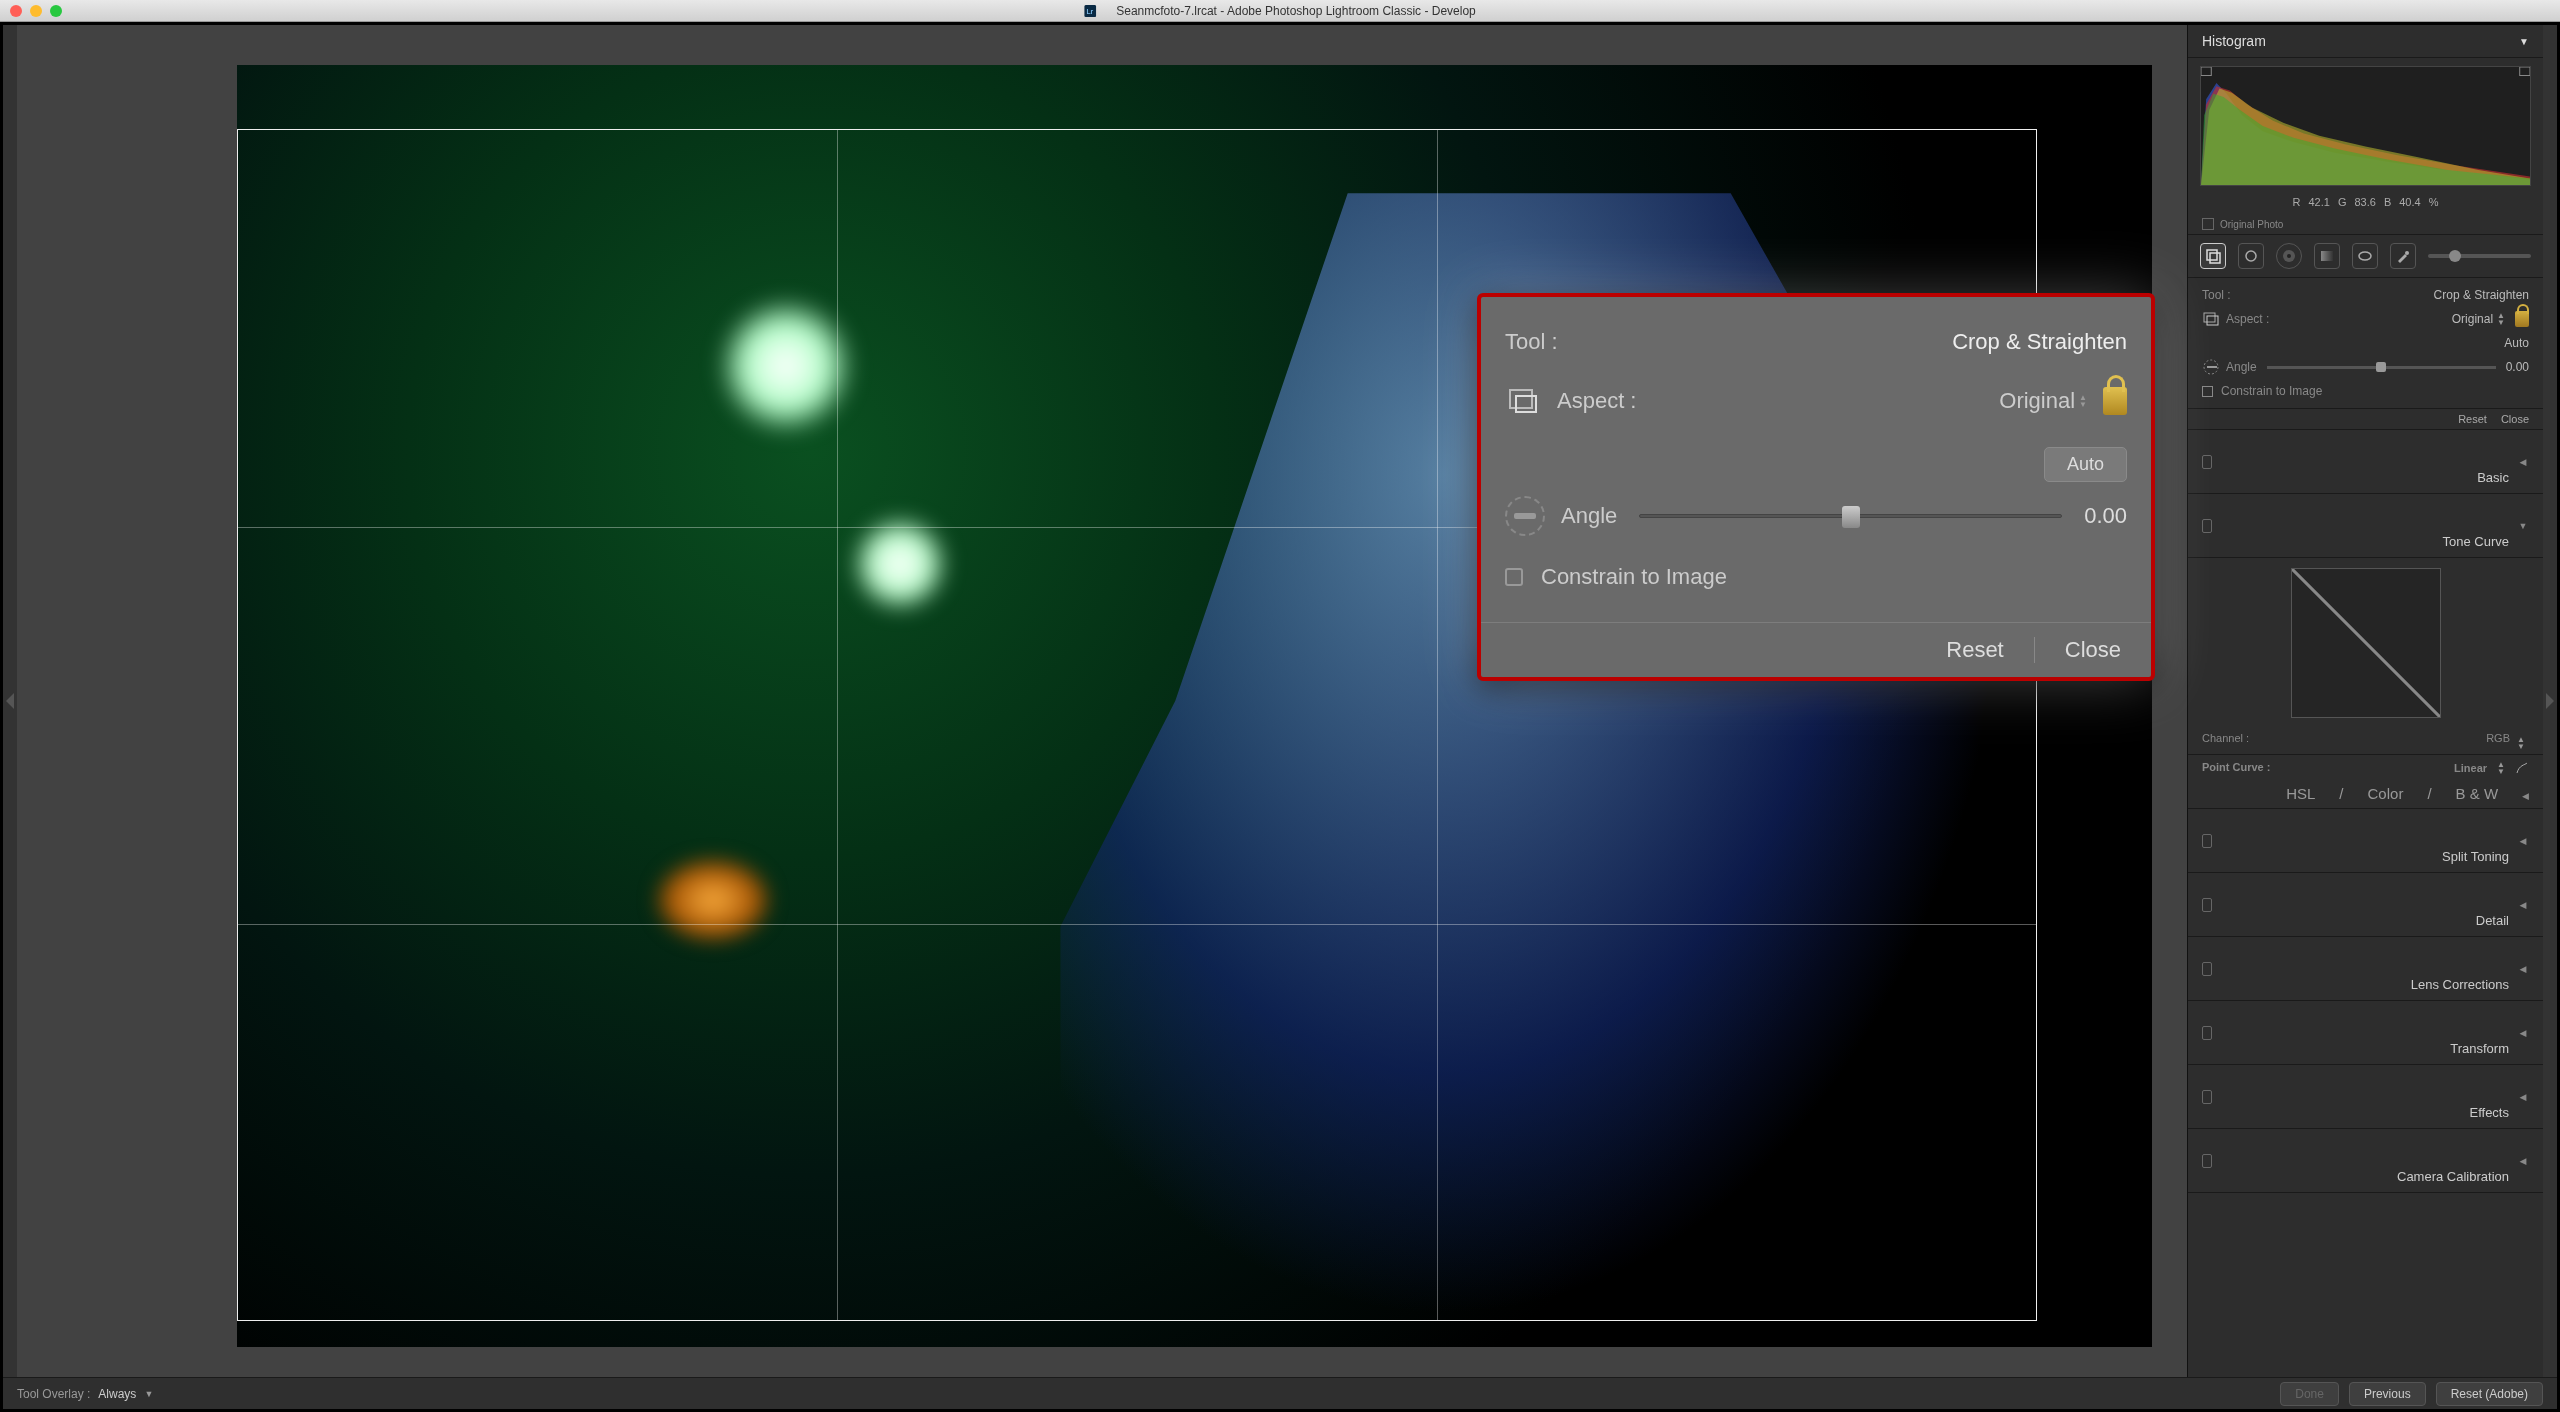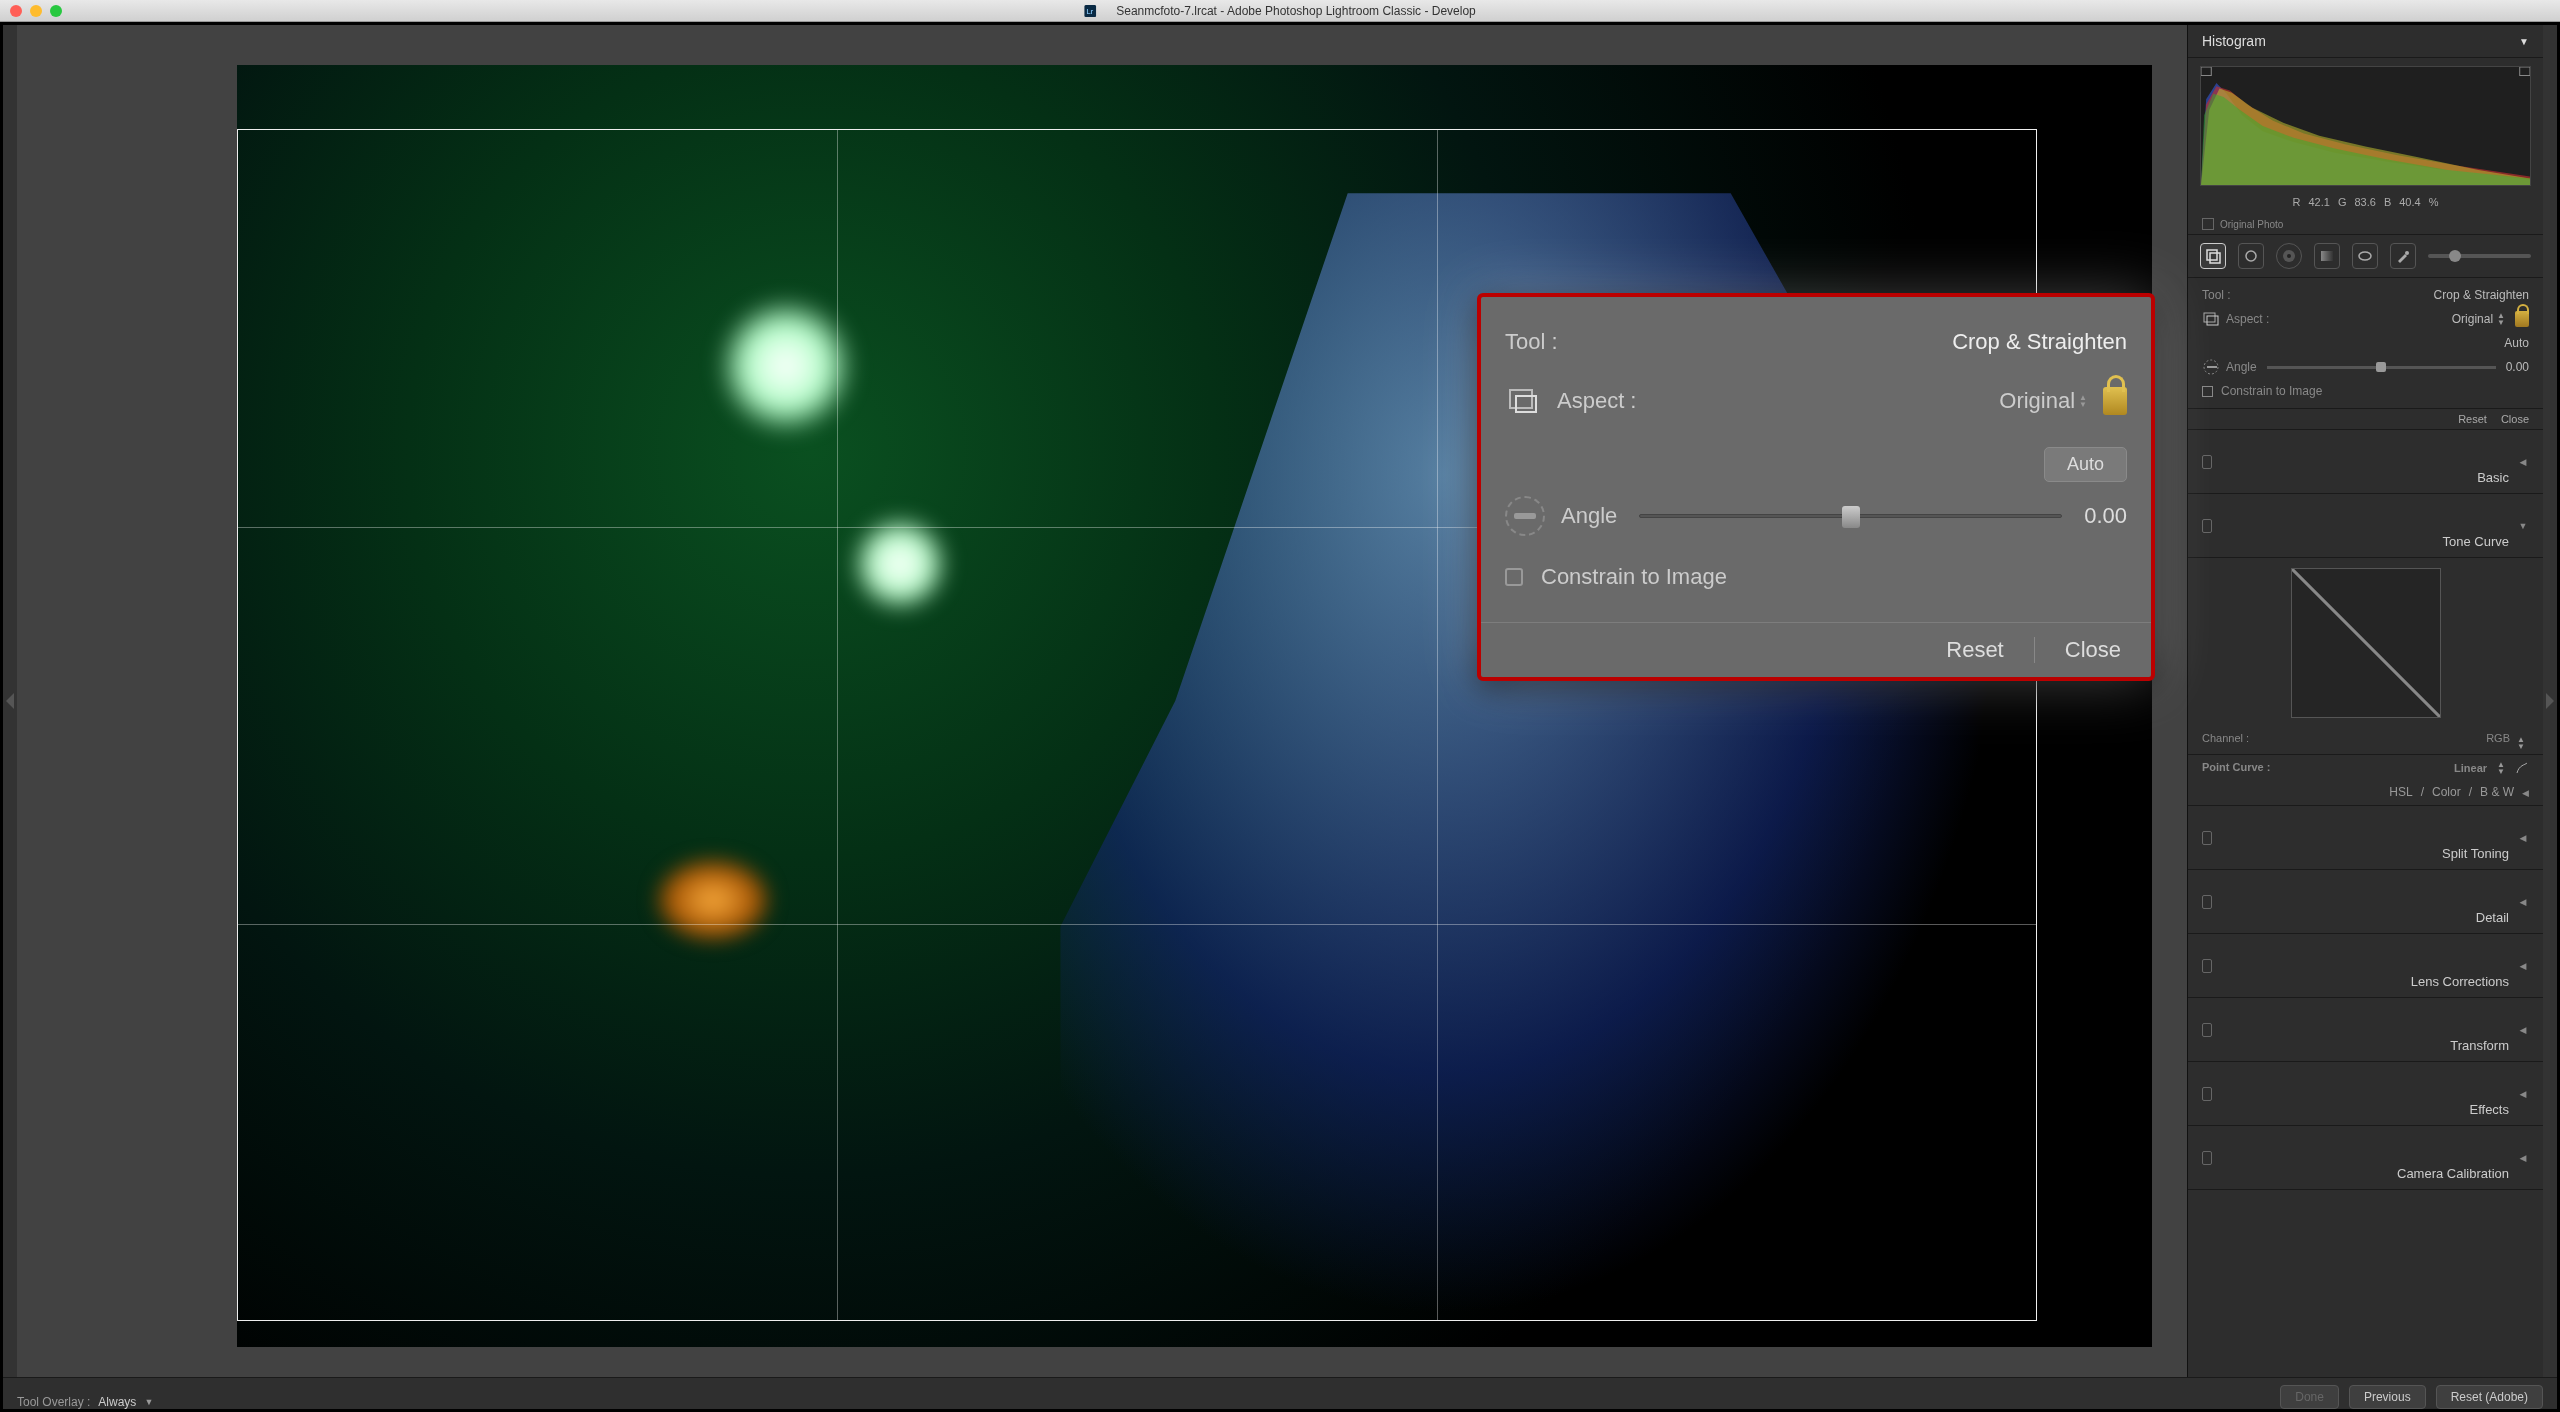--- a/index.html
+++ b/index.html
@@ -39,21 +39,21 @@
 .singer { position:absolute; left:43%; top:10%; width:50%; height:88%; background: radial-gradient(ellipse at 40% 25%, rgba(140,190,255,0.6), rgba(20,40,120,0.6) 50%, transparent 70%); clip-path: polygon(30% 0,70% 0,100% 45%,100% 100%,0 100%,0 65%,12% 45%);}
 .crop-frame { position:absolute; left:0; top:5%; width:94%; height:93%; border:1px solid #eee; }
 .crop-frame::before, .crop-frame::after { content:''; position:absolute; background:transparent; }
 .grid-v1, .grid-v2, .grid-h1, .grid-h2 { position:absolute; background: rgba(255,255,255,0.35);} 
 .grid-v1 { left:33.33%; top:0; bottom:0; width:1px; }
 .grid-v2 { left:66.66%; top:0; bottom:0; width:1px; }
 .grid-h1 { top:33.33%; left:0; right:0; height:1px; }
 .grid-h2 { top:66.66%; left:0; right:0; height:1px; }
 
 
-.bottom-bar { height: 32px; background: #2f2f2f; border-top:1px solid #1a1a1a; display:flex; align-items:flex-end; padding:0 14px; justify-content:space-between; font-size:12px; color:#999;}
+.bottom-bar { height: 32px; background: #2f2f2f; border-top:1px solid #1a1a1a; display:flex; align-items:center; padding:0 14px; justify-content:space-between; font-size:12px; color:#999;}
 .bb-left { display:flex; gap:8px; align-items:center;}
 .bb-right { display:flex; gap:10px; }
 .btn { background:#3f3f3f; border:1px solid #555; border-radius:4px; padding:4px 14px; color:#ccc; font-size:12px;}
 .btn.disabled { color:#666; }
 
 
 .right-panel { width: 356px; background: #2d2d2d; display:flex; flex-direction:column; border-left:1px solid #111;}
 .rp-head { display:flex; justify-content:space-between; align-items:center; padding:8px 14px; font-size:14px; color:#ddd; border-bottom:1px solid #1a1a1a;}
 .rp-head .tri { font-size:10px; }
 .histogram { height: 120px; margin:8px 12px; border:1px solid #444; position:relative; background:#1f1f1f;}
@@ -85,21 +85,21 @@
 .panel-head .sw { width:10px; height:14px; border:1px solid #666; border-radius:2px; margin-right:auto;}
 .panel-head span { margin-left:auto; margin-right:8px;margin-top:32px;}
 .tri-left::before { content:'◀'; font-size:9px; color:#888;}
 .tri-down::before { content:'▼'; font-size:9px; color:#888;}
 
 
 .tonecurve-box { margin:10px auto; width:150px; height:150px; border:1px solid #555; background:#252525; position:relative;}
 .tonecurve-box::before { content:''; position:absolute; left:0; bottom:0; right:0; top:0; background: linear-gradient(to top right, transparent 49%, #888 49.5%, #888 50.5%, transparent 51%);}
 .tc-row { display:flex; justify-content:space-between; padding:4px 14px; font-size:11px; color:#888;}
 
-.hsl-row { display:flex; justify-content:flex-end; gap:8px; padding:6px 14px; font-size:12px; color:#999; border-bottom:1px solid #1a1a1a; align-items:flex-start;}
+.hsl-row { display:flex; justify-content:flex-end; gap:24px; padding:6px 14px; font-size:15px; color:#999; border-bottom:1px solid #1a1a1a; align-items:flex-start;}
 .hsl-row .sw { margin-right:auto;}
 
 
 .popup { position:absolute; left:1460px; top:268px; width:678px; background: #6a6a6a; border: 4px solid #b00; border-radius:6px; box-shadow: 0 0 60px rgba(255,255,255,0.25), 0 8px 30px rgba(0,0,0,0.6); color:#ddd; font-size:20px; z-index:50;}
 .popup-inner { padding:18px 24px;}
 .popup-row { display:flex; align-items:center; justify-content:space-between; padding:14px 0;}
 .popup-row.first { border:none; }
 .popup-label { color:#ccc; font-size:22px;}
 .popup-title { font-size:22px; color:#eee;}
 .aspect-icon { width:36px; height:36px; margin-right:16px; display:flex; align-items:center; justify-content:center;}

